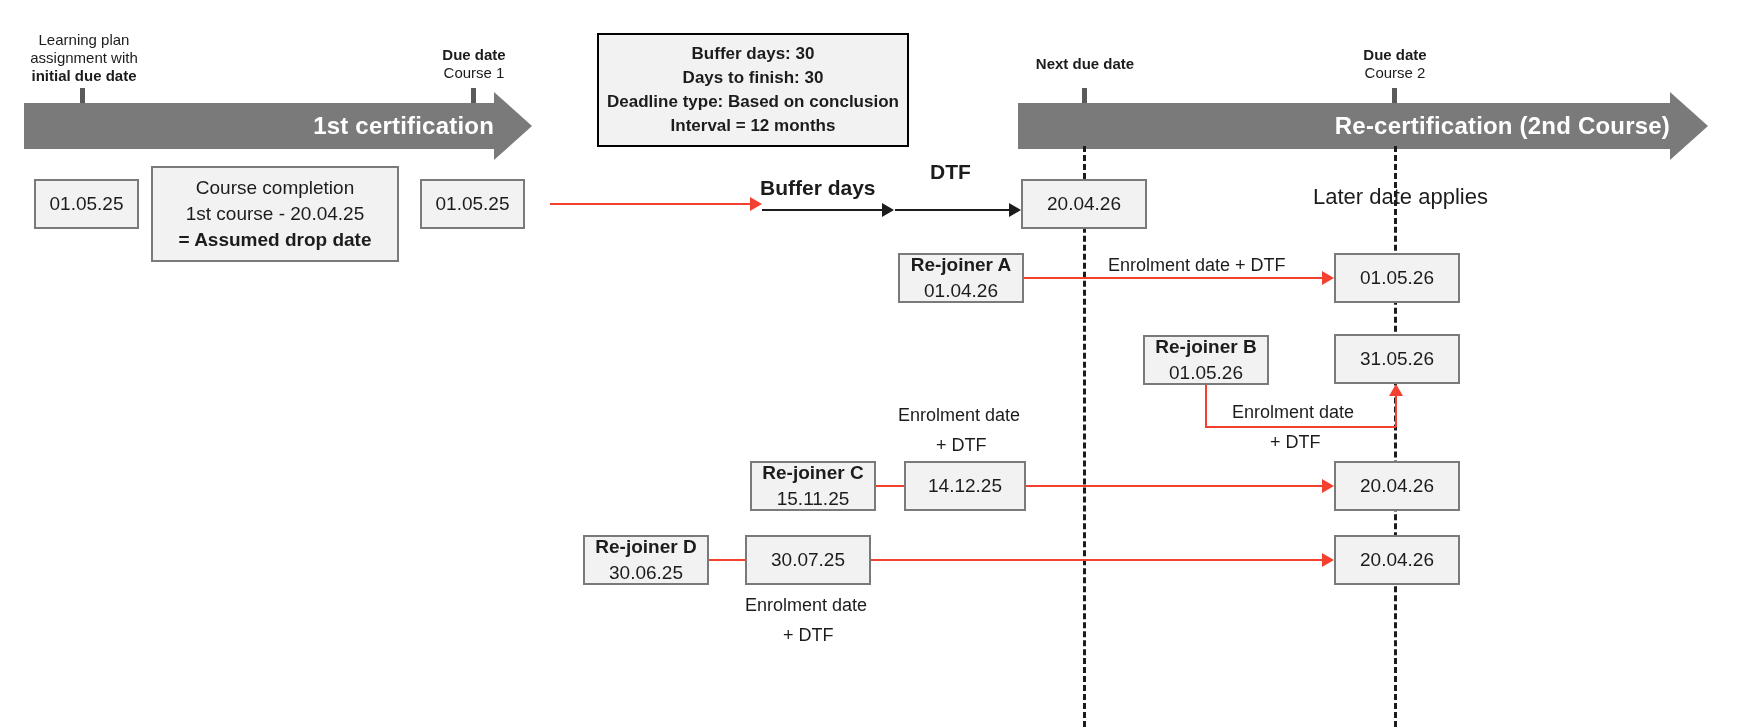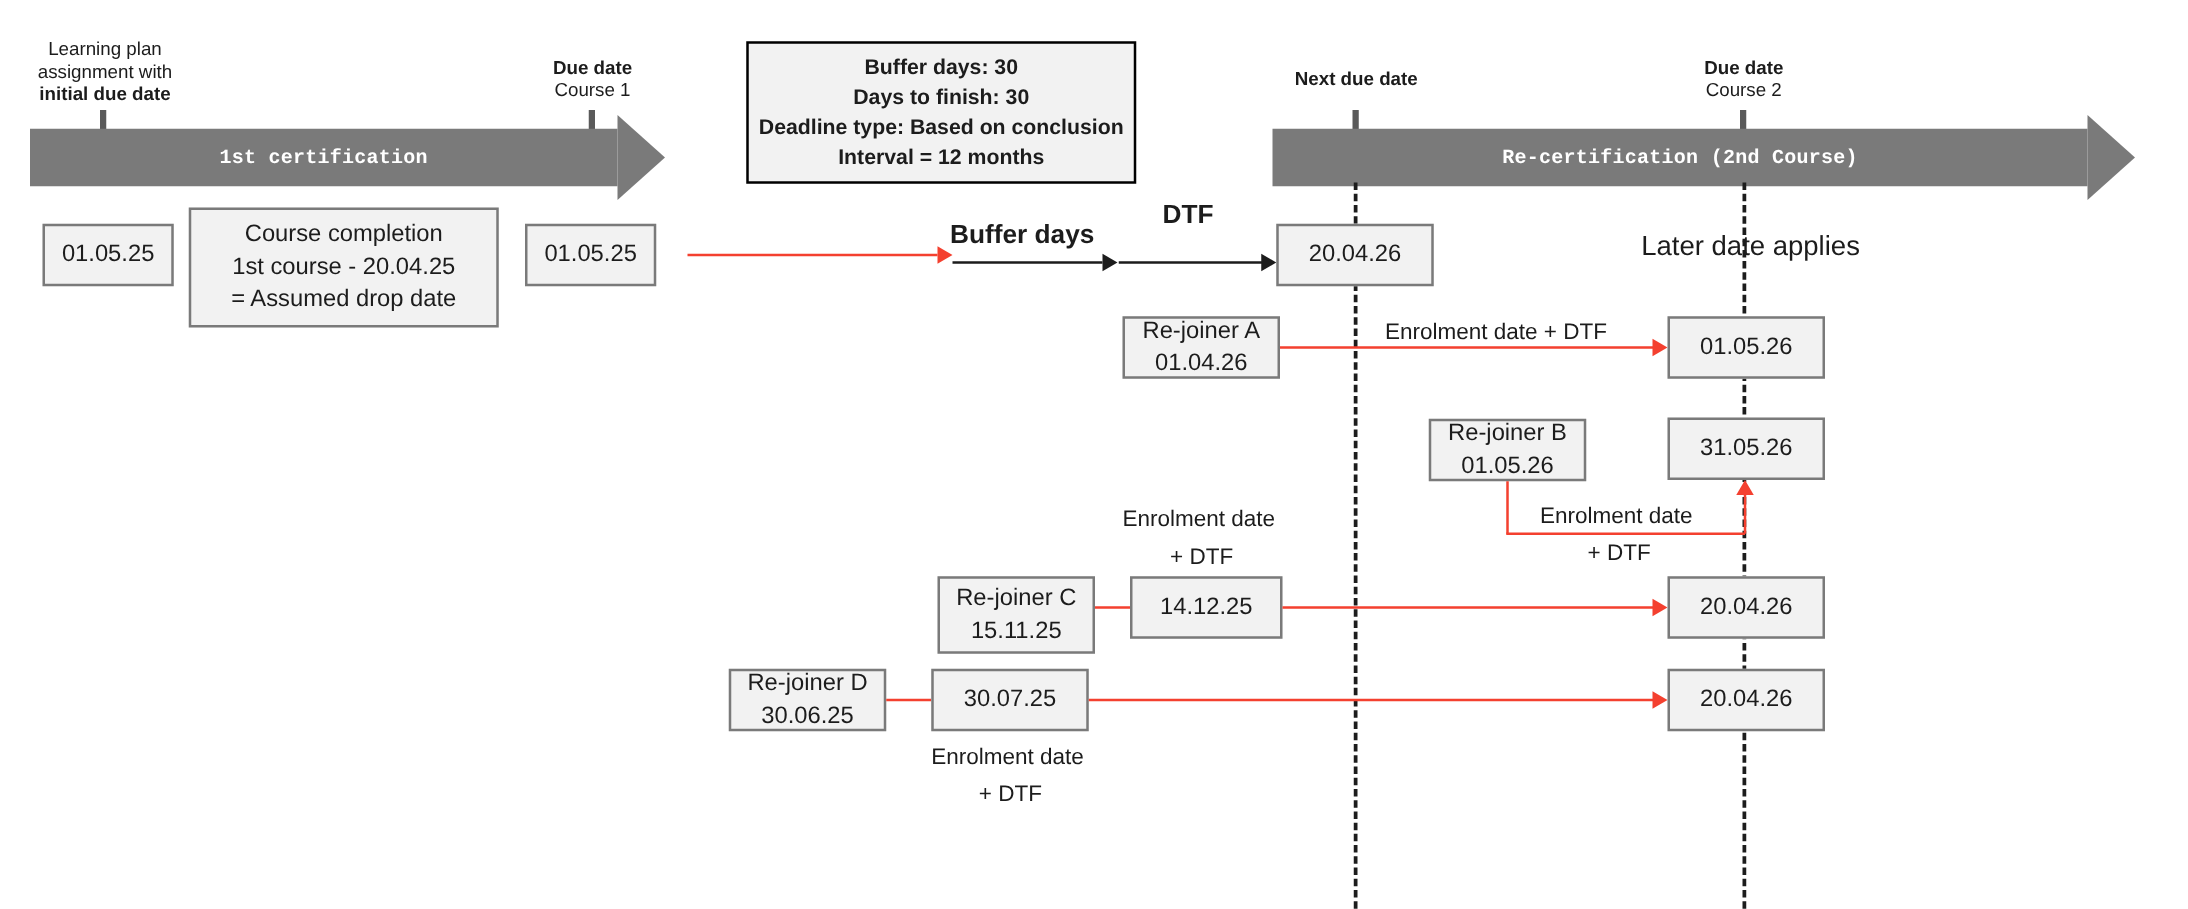--- a/index.html
+++ b/index.html
@@ -2,33 +2,33 @@
 <html><head>
 <meta charset="utf-8">
 <style>
   html,body{margin:0;padding:0;background:#ffffff;}
   body{width:1750px;height:727px;overflow:hidden;font-family:"Liberation Sans",sans-serif;color:#1c1c1c;}
   #stage{position:relative;width:1750px;height:727px;border-radius:20px;}
 
   
   .tl-bar{position:absolute;background:#7a7a7a;height:46px;}
   .tl-head{position:absolute;width:0;height:0;border-top:34px solid transparent;border-bottom:34px solid transparent;border-left:38px solid #7a7a7a;}
-  .tl-label{position:absolute;width:100%;text-align:center;color:#ffffff;font-weight:bold;font-size:16px;line-height:46px;letter-spacing:.2px;font-family:Liberation Mono, monospace;}
+  .tl-label{position:absolute;width:100%;text-align:right;color:#ffffff;font-weight:bold;font-size:24px;line-height:46px;letter-spacing:.2px;}
   .tick{position:absolute;width:5px;background:#5a5a5a;}
 
   
   .cap{position:absolute;font-size:15px;line-height:18px;color:#1c1c1c;text-align:center;}
   .cap b{font-weight:bold;}
 
   
   .box{position:absolute;background:#f2f2f2;border:2px solid #7a7a7a;box-sizing:border-box;
        display:flex;flex-direction:column;align-items:center;justify-content:center;
        font-size:19px;line-height:26px;color:#1c1c1c;text-align:center;}
   .box .l1{display:block;}
-  .box .b{font-weight:normal;}
+  .box .b{font-weight:bold;}
   .infobox{position:absolute;background:#f2f2f2;border:2px solid #000000;box-sizing:border-box;
        display:flex;flex-direction:column;align-items:center;justify-content:center;
        font-size:17px;line-height:24px;font-weight:bold;color:#1c1c1c;text-align:center;}
 
   
   .ln{position:absolute;height:2px;}
   .ln.red{background:#f4402f;}
   .ln.blk{background:#1c1c1c;}
   .vln{position:absolute;width:2px;}
   .vln.red{background:#f4402f;}
@@ -145,21 +145,21 @@
   <div class="ah-up" style="left:1389px;top:384px;"></div>
   <div class="flab" style="left:1232px;top:400px;">Enrolment date</div>
   <div class="flab" style="left:1270px;top:430px;">+ DTF</div>
   <div class="box" style="left:1334px;top:334px;width:126px;height:50px;">
     <span>31.05.26</span>
   </div>
 
   <div class="flab" style="left:898px;top:403px;">Enrolment date</div>
   <div class="flab" style="left:936px;top:433px;">+ DTF</div>
 
-  <div class="box" style="left:750px;top:461px;width:126px;height:62px;">
+  <div class="box" style="left:750px;top:461px;width:126px;height:50px;">
     <span class="l1 b">Re-joiner C</span>
     <span class="l1">15.11.25</span>
   </div>
   <div class="ln red" style="left:876px;top:485px;width:28px;"></div>
   <div class="box" style="left:904px;top:461px;width:122px;height:50px;">
     <span>14.12.25</span>
   </div>
   <div class="ln red" style="left:1026px;top:485px;width:298px;"></div>
   <div class="ah red" style="left:1322px;top:479px;"></div>
   <div class="box" style="left:1334px;top:461px;width:126px;height:50px;">

